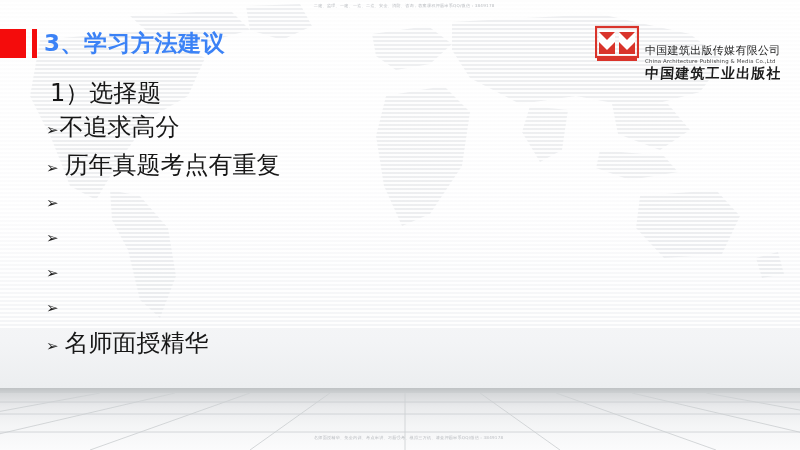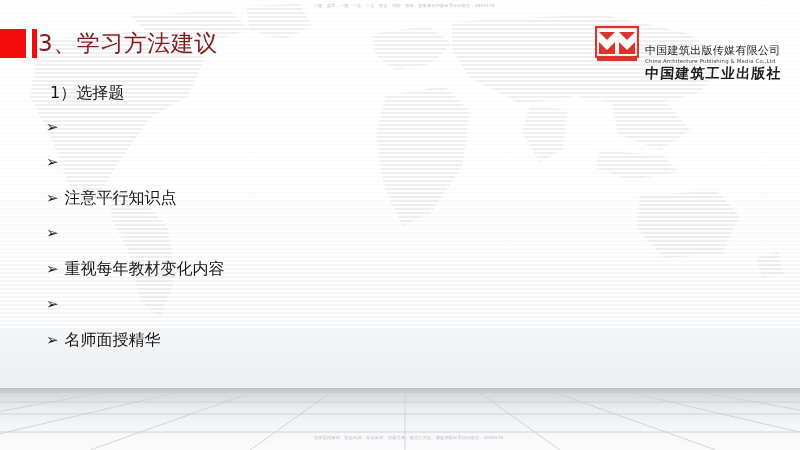--- a/index.html
+++ b/index.html
@@ -74,24 +74,24 @@
   .title-mark-small {
     position: absolute;
     left: 32px; top: 29px;
     width: 5px; height: 29px;
     background: #f40c0c;
   }
 
   
   .slide-title {
     position: absolute;
-    left: 38px; top: 28px;
+    left: 44px; top: 28px;
     font-size: 23px;
-    font-weight: normal;
-    color: #7f1d1d;
+    font-weight: bold;
+    color: #3b82f6;
     letter-spacing: 0.5px;
     white-space: nowrap;
     line-height: 30px;
   }
 
   
   .logo {
     position: absolute;
     left: 595px; top: 20px;
     width: 200px; height: 48px;
@@ -148,21 +148,21 @@
     padding-left: 4px;
   }
   .line-bullet { font-size: 18px; line-height: 35px; }
   .arrow {
     font-size: 15px;
     color: #1b1b1b;
     margin-right: 6px;
     line-height: 35px;
   }
   .arrow.tight { margin-right: 1px; }
-  .btext { font-size: 16px; color: #171717; }
+  .btext { font-size: 24px; color: #171717; }
 
   
   .wm {
     position: absolute;
     color: #b9bcc0;
     font-size: 4.2px;
     letter-spacing: 0.25px;
     white-space: nowrap;
     transform: scale(0.98);
   }
@@ -254,38 +254,38 @@
   </div>
 
   <div class="body-list">
 
     <div class="line line-lead">
       <span class="btext">1）选择题</span>
     </div>
 
     <div class="line line-bullet">
       <span class="arrow tight">➢</span>
-    </div>
-
-    <div class="line line-bullet">
-      <span class="arrow">➢</span>
-    </div>
-
-    <div class="line line-bullet">
-      <span class="arrow">➢</span>
-      <span class="btext">注意平行知识点</span>
-    </div>
-
-    <div class="line line-bullet">
-      <span class="arrow">➢</span>
-    </div>
-
-    <div class="line line-bullet">
-      <span class="arrow">➢</span>
-      <span class="btext">重视每年教材变化内容</span>
+      <span class="btext">不追求高分</span>
+    </div>
+
+    <div class="line line-bullet">
+      <span class="arrow">➢</span>
+      <span class="btext">历年真题考点有重复</span>
+    </div>
+
+    <div class="line line-bullet">
+      <span class="arrow">➢</span>
+    </div>
+
+    <div class="line line-bullet">
+      <span class="arrow">➢</span>
+    </div>
+
+    <div class="line line-bullet">
+      <span class="arrow">➢</span>
     </div>
 
     <div class="line line-bullet">
       <span class="arrow">➢</span>
     </div>
 
     <div class="line line-bullet">
       <span class="arrow">➢</span>
       <span class="btext">名师面授精华</span>
     </div>

